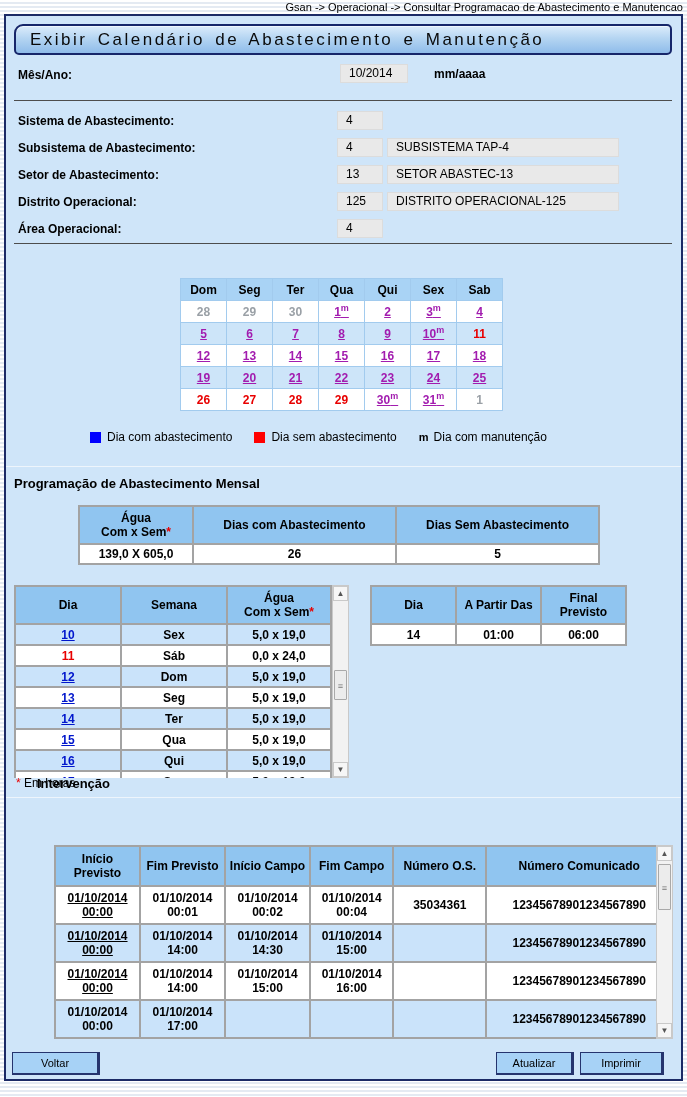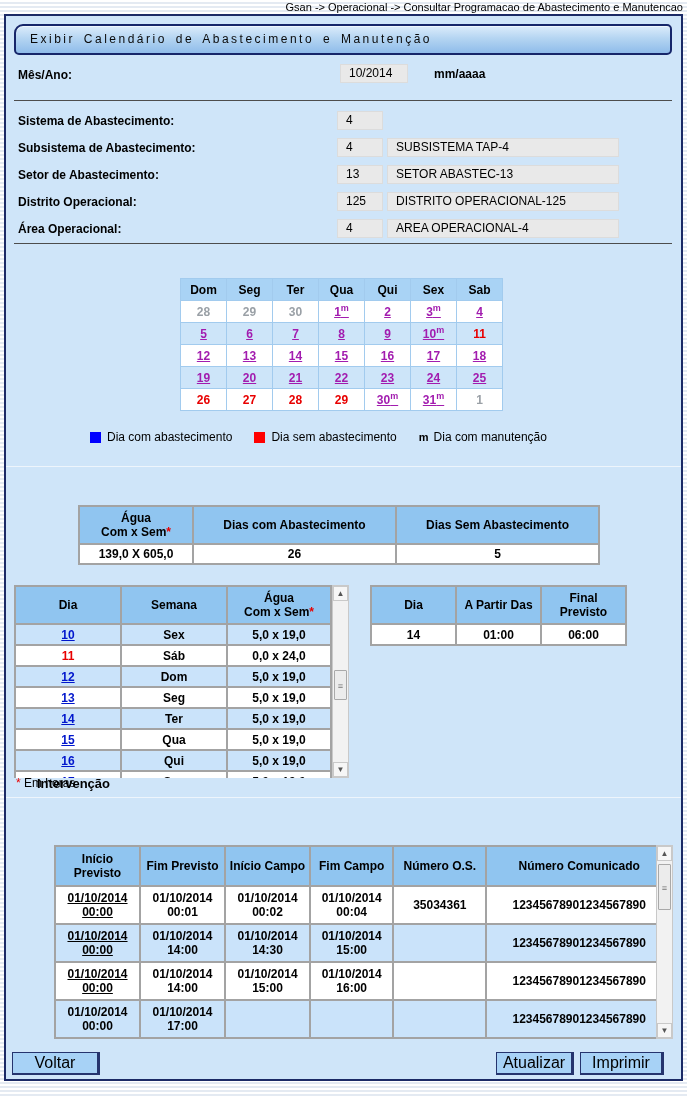--- a/index.html
+++ b/index.html
@@ -15,21 +15,21 @@
   }
   .panel {
     position:absolute; left:4px; top:14px; width:679px; height:1067px;
     background:#cfe5f9; border:2px solid #1b2a66;
   }
   .titlebar {
     position:absolute; left:8px; top:8px; width:658px; height:31px;
     background:linear-gradient(180deg,#dcecfb 0%, #b5d5f2 45%, #8fbcea 100%);
     border:2px solid #16266a; border-radius:9px 5px 5px 5px;
     box-shadow:inset 0 1px 0 #eef6fd;
-    font-size:12px; letter-spacing:2.5px; word-spacing:3px;
+    font-size:17px; letter-spacing:2.5px; word-spacing:3px;
     line-height:27px; padding-left:14px; color:#0a0a0a;
     overflow:hidden; white-space:nowrap;
   }
   .lbl { position:absolute; font-size:12px; font-weight:bold; color:#000; white-space:nowrap; }
   .ibox {
     position:absolute; height:19px; background:#e9e9e9; border:1px solid #dcdcdc;
     font-size:12px; line-height:17px; padding-left:8px; color:#000; white-space:nowrap; overflow:hidden;
   }
   .fmt { position:absolute; font-size:12px; font-weight:bold; }
   .hr-dark { position:absolute; left:8px; width:658px; height:1px; background:#4d4d4d; }
@@ -88,21 +88,21 @@
   .vscroll { position:absolute; top:0; width:17px; background:#f2f2f2; border:1px solid #c9c9c9; }
   .sb-btn { position:absolute; left:0; width:15px; height:15px; background:#f6f6f6; border:1px solid #c9c9c9;
             font-size:8px; color:#555; text-align:center; line-height:14px; cursor:pointer; }
   .sb-up { top:0; } .sb-dn { bottom:0; }
   .sb-thumb { position:absolute; left:1px; width:13px; background:#ececec; border:1px solid #a9a9a9; border-radius:1px;
               font-size:9px; color:#777; text-align:center; cursor:grab; }
 
   .btn {
     position:absolute; top:1036px; height:23px; background:#a7d2f6;
     border:1px solid #25346e; border-right-width:3px; border-bottom-width:2px;
-    font-size:16px; color:#000; text-align:center; line-height:20px; cursor:pointer;
+    font-size:11px; color:#000; text-align:center; line-height:20px; cursor:pointer;
     font-family:"Liberation Sans", sans-serif;
   }
 </style>
 </head>
 <body>
 
 <div class="breadcrumb">Gsan -&gt; Operacional -&gt; Consultar Programacao de Abastecimento e Manutencao</div>
 
 <div class="panel">
 
@@ -124,21 +124,20 @@
   <div class="lbl" style="left:12px; top:152px;">Setor de Abastecimento:</div>
   <div class="ibox" style="left:331px; top:149px; width:46px;">13</div>
   <div class="ibox" style="left:381px; top:149px; width:232px;">SETOR ABASTEC-13</div>
 
   <div class="lbl" style="left:12px; top:179px;">Distrito Operacional:</div>
   <div class="ibox" style="left:331px; top:176px; width:46px;">125</div>
   <div class="ibox" style="left:381px; top:176px; width:232px;">DISTRITO OPERACIONAL-125</div>
 
   <div class="lbl" style="left:12px; top:206px;">Área Operacional:</div>
   <div class="ibox" style="left:331px; top:203px; width:46px;">4</div>
-  <div class="ibox" style="left:381px; top:203px; width:232px;">AREA OPERACIONAL-4</div>
 
   <div class="hr-dark" style="top:227px;"></div>
 
   <table class="cal">
     <tbody>
         <tr>
       <th>Dom</th>
       <th>Seg</th>
       <th>Ter</th>
       <th>Qua</th>
@@ -197,20 +196,21 @@
   <div class="legend">
     <span class="sw" style="background:#0000ff;"></span>
     <span class="leg-lab">Dia com abastecimento</span>
     <span class="sw" style="background:#ff0000;"></span>
     <span class="leg-lab">Dia sem abastecimento</span>
     <span class="leg-m">m</span>
     <span>Dia com manutenção</span>
   </div>
 
   <div class="sep" style="top:450px;"></div>
+  <div class="sect" style="top:460px;">Programação de Abastecimento Mensal</div>
 
   <table class="dtab sum-tab">
     <tbody>
         <tr>
       <th>
         <div class="l1">Água</div>
         <div class="l1"><span>Com x Sem</span><span class="star">*</span></div>
       </th>
       <th>Dias com Abastecimento</th>
       <th>Dias Sem Abastecimento</th>

